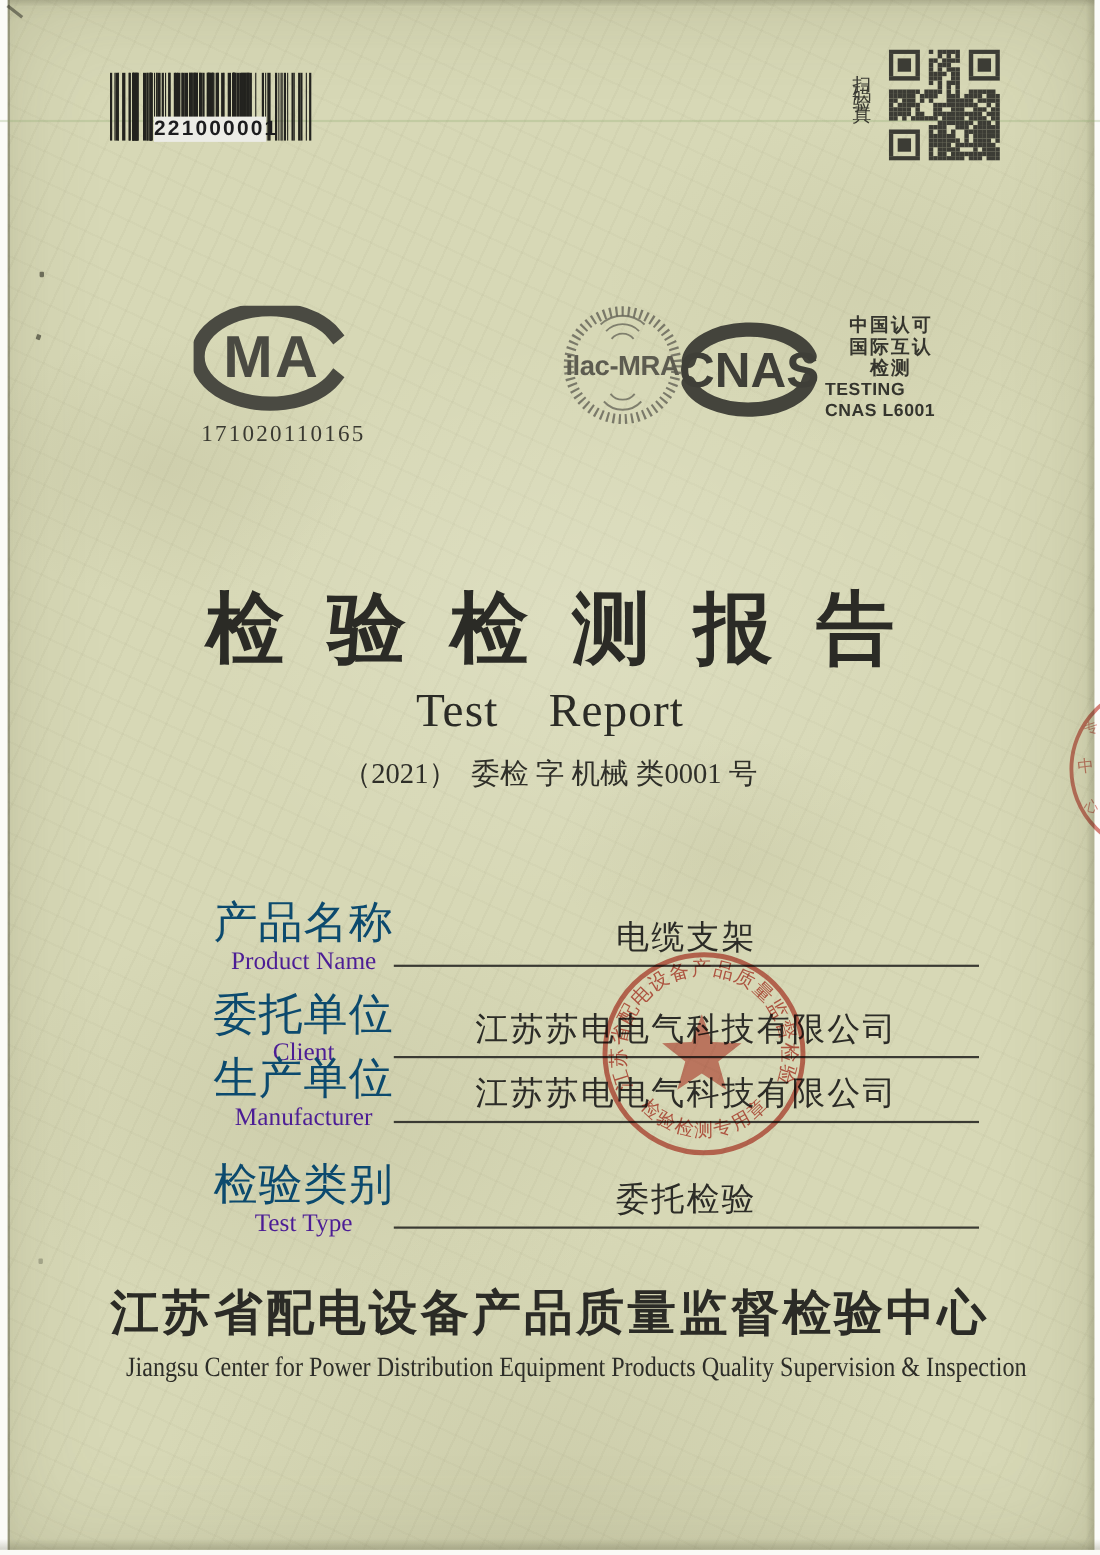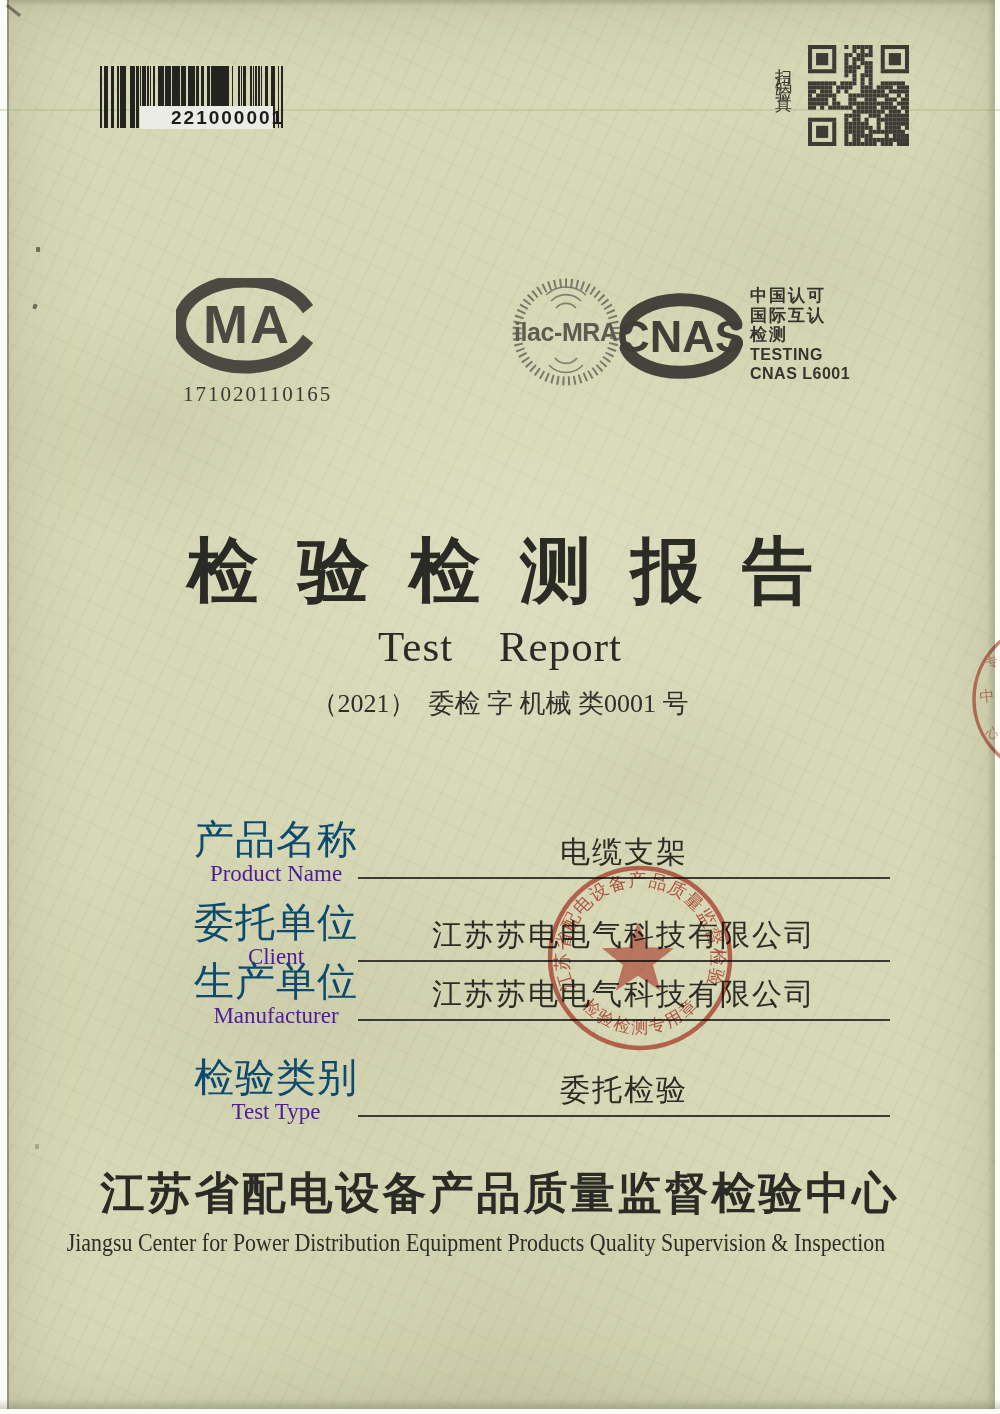--- a/index.html
+++ b/index.html
@@ -31,34 +31,34 @@
   .edge-bottom-shadow{left:0;bottom:5px;width:100%;height:10px;background:linear-gradient(to top, rgba(100,100,75,.28), transparent);}
   .corner-mark{left:5px;top:9px;width:17px;height:3px;background:rgba(50,50,40,.55);transform:rotate(38deg);}
   .scanline{left:0;top:109px;width:100%;height:2px;background:rgba(140,170,110,.28);}
   .staple{width:4px;height:5px;background:rgba(75,75,60,.75);border-radius:1px;}
 
   
   .barcode{left:100px;top:66px;width:185px;height:64px;}
   .barcode svg{position:absolute;left:0;top:0;}
   .barcode-number{position:absolute;left:40px;top:40px;width:102px;height:23px;background:#ececе6;
     background:#ecece6;font-family:"Liberation Sans",sans-serif;font-weight:bold;font-size:19px;
-    letter-spacing:2px;color:#1c1c1e;text-align:center;line-height:23px;padding-left:31px;}
+    letter-spacing:2px;color:#1c1c1e;text-align:center;line-height:23px;}
 
   
   .qr-caption{left:772px;top:55px;writing-mode:vertical-rl;font-family:"Liberation Sans",sans-serif;
     font-size:17px;letter-spacing:9px;color:#3b3b33;}
   .qr{left:808px;top:45px;}
 
   
   .cma{left:176px;top:278px;}
   .cma-number{left:183px;top:382px;width:140px;text-align:center;font-size:21px;letter-spacing:2px;color:#3a3a32;}
   .ilac{left:510px;top:274px;}
   .cnas{left:616px;top:286px;}
   .cnas-info{left:750px;top:286px;width:120px;color:#35352e;}
-  .cnas-info .cn{font-family:"Liberation Sans",sans-serif;font-weight:bold;font-size:17px;letter-spacing:2px;line-height:19.5px;}
+  .cnas-info .cn{font-family:"Liberation Sans",sans-serif;font-weight:bold;font-size:17px;letter-spacing:2px;line-height:19.5px;text-align:center;}
   .cnas-info .en{font-family:"Liberation Sans",sans-serif;font-weight:bold;font-size:16px;line-height:19px;letter-spacing:.5px;}
 
   
   .title-cn{left:0;top:524px;width:100%;text-align:center;font-size:71px;font-weight:bold;
     letter-spacing:40px;text-indent:40px;color:#2b2b26;}
   .title-en{left:0;top:622px;width:100%;text-align:center;font-size:43px;font-weight:normal;
     word-spacing:34px;letter-spacing:1px;color:#2b2b26;}
   .report-no{left:0;top:686px;width:100%;text-align:center;font-size:26px;color:#2f2f29;white-space:pre;}
 
   
@@ -69,21 +69,21 @@
   .fline{position:absolute;left:358px;top:5px;width:532px;height:46px;border-bottom:2px solid #3a3a33;}
   .fvalue{position:absolute;left:0;bottom:4px;width:100%;text-align:center;font-size:30px;letter-spacing:2px;color:#2c2c27;}
 
   
   .stamp{left:542px;top:860px;mix-blend-mode:multiply;opacity:.85;}
   .stamp text{font-family:"Liberation Serif",serif;}
   .side-stamp{left:952px;top:612px;mix-blend-mode:multiply;opacity:.8;}
 
   
   .org-cn{left:0;top:1164px;width:100%;text-align:center;font-size:44px;font-weight:bold;letter-spacing:3px;color:#2b2b26;}
-  .org-en{left:0;top:1228px;width:100%;text-align:left;}
+  .org-en{left:0;top:1228px;width:100%;text-align:right;}
   .org-en span{display:inline-block;transform:scaleX(.86);transform-origin:center;font-size:25.5px;color:#2d2d28;white-space:nowrap;}
 </style>
 </head>
 <body>
 
 <div class="page">
   <div class="texture abs"></div>
 
   <div class="abs edge-top-shadow"></div>
   <div class="abs edge-left-white"></div>

